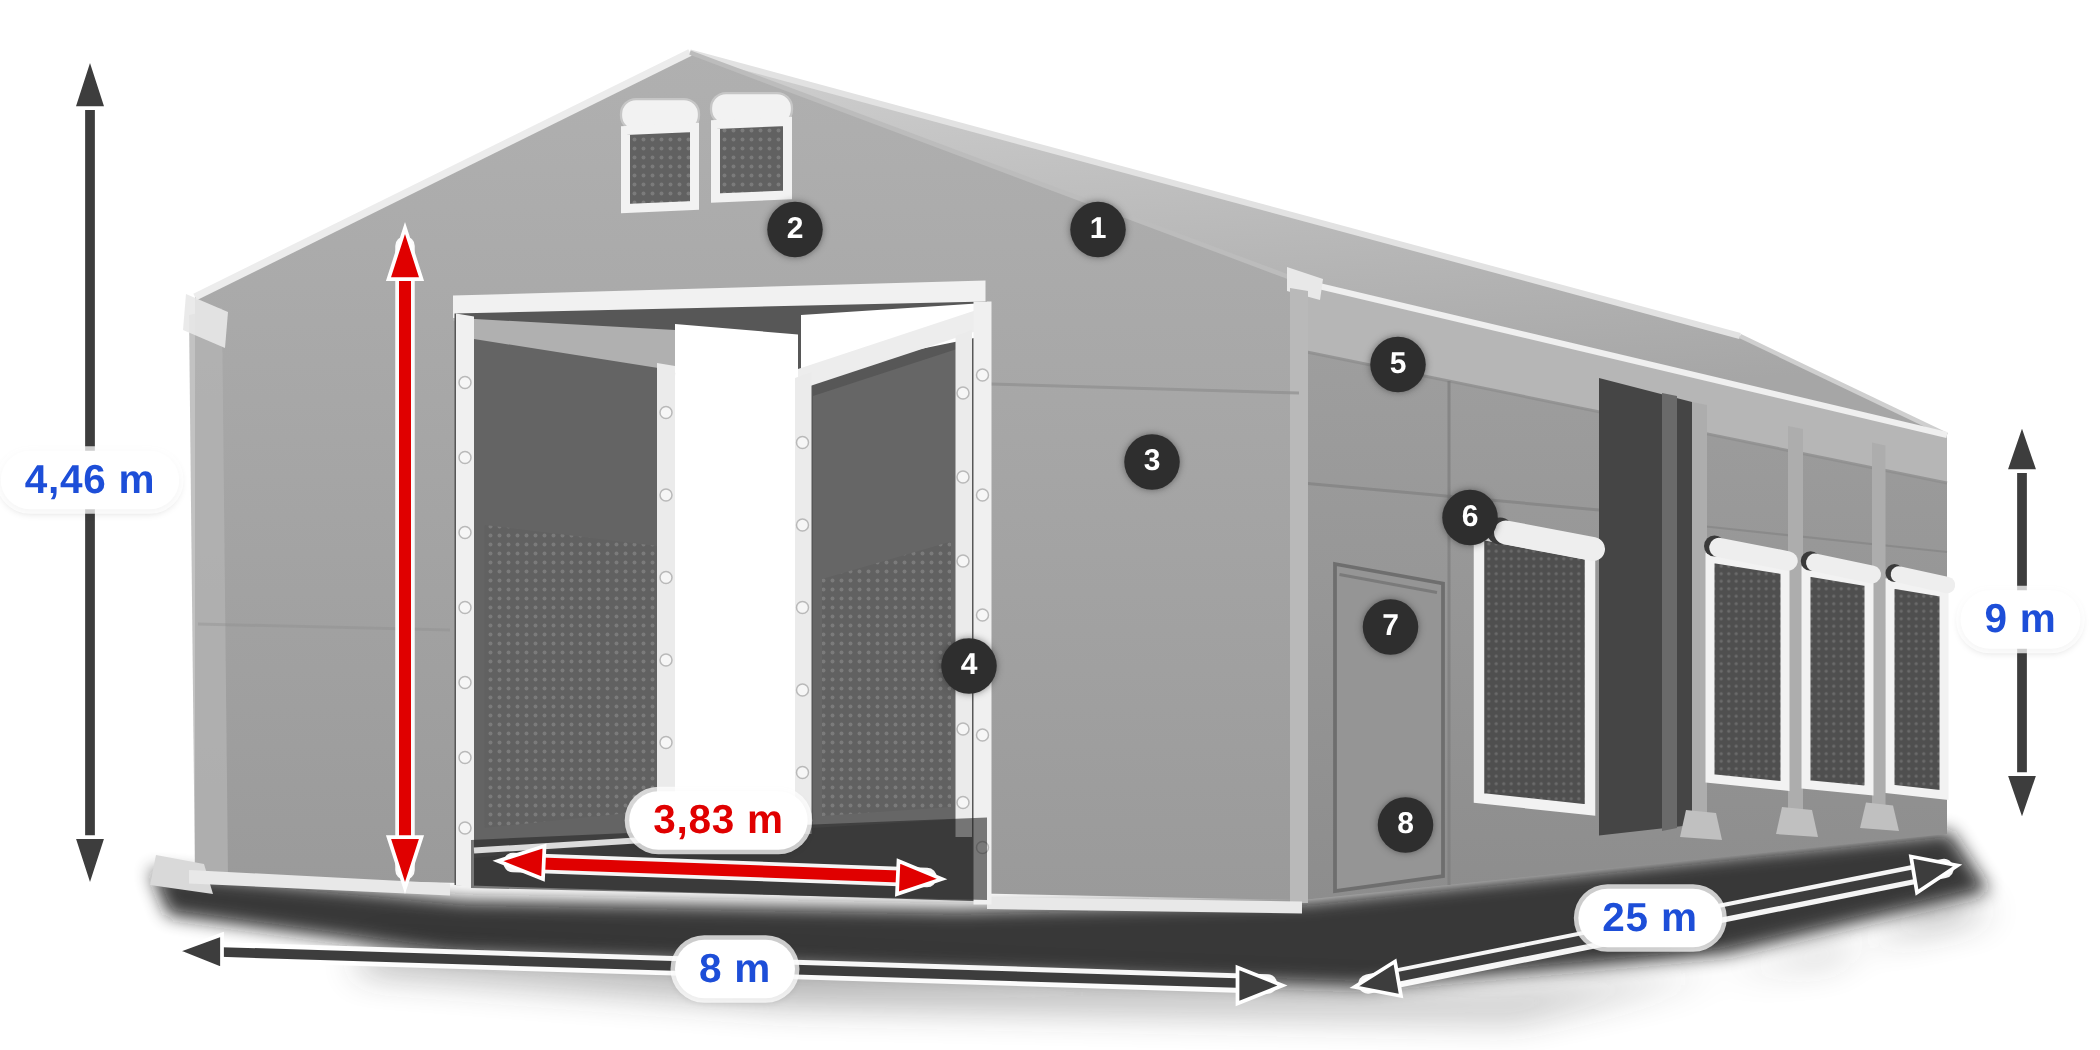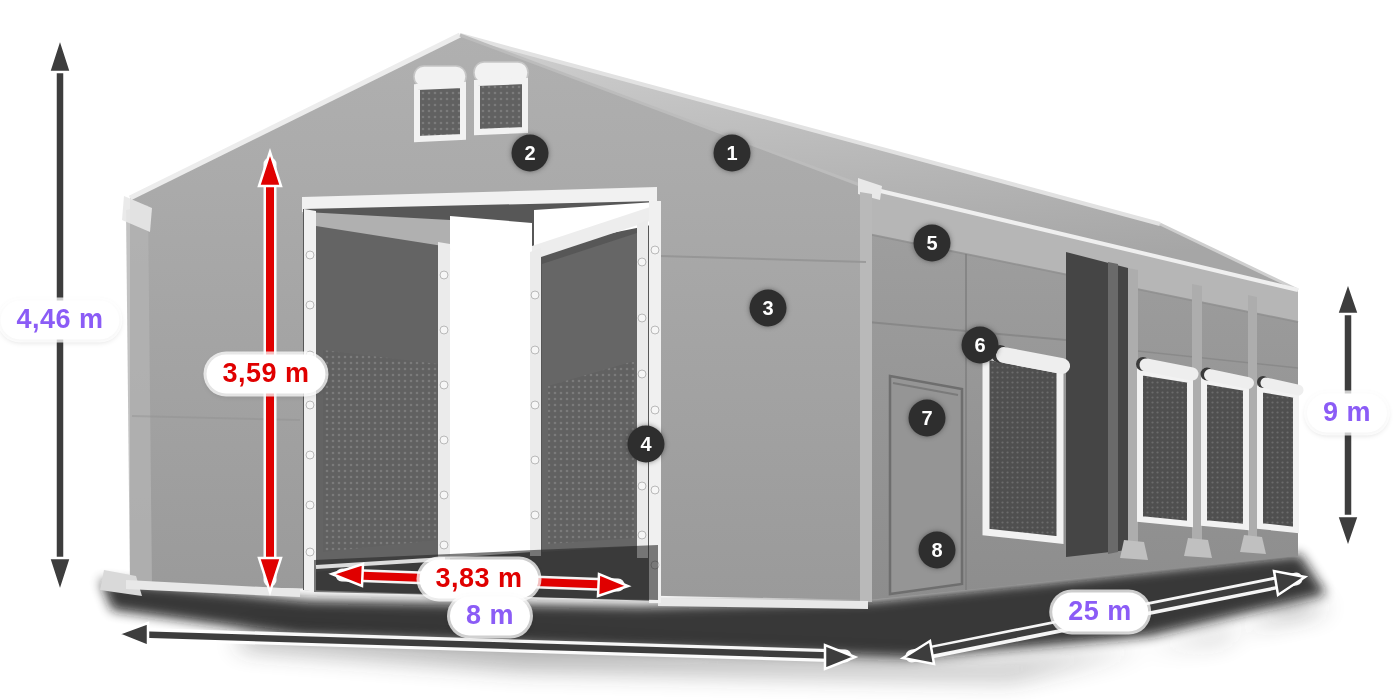--- a/index.html
+++ b/index.html
@@ -5,21 +5,21 @@
   html,body{margin:0;padding:0}
   body{
     width:1400px;height:700px;position:relative;overflow:hidden;
     background:#ffffff;font-family:"Liberation Sans",sans-serif;
   }
   .stage{position:absolute;inset:0;width:1400px;height:700px}
   .stage svg{position:absolute;left:0;top:0}
   .pill{
     position:absolute;transform:translate(-50%,-50%);
     background:#ffffff;border-radius:999px;padding:4px 16px;
-    font-weight:bold;font-size:27px;line-height:1.15;color:#8b5cf6;
+    font-weight:bold;font-size:27px;line-height:1.15;color:#1d4ed8;
     white-space:nowrap;letter-spacing:.5px;
     box-shadow:0 0 0 3px rgba(255,255,255,.75),0 2px 6px rgba(0,0,0,.18);
     z-index:30;
   }
   .pill.red{color:#e00000}
   .marker{
     position:absolute;transform:translate(-50%,-50%);
     width:37px;height:37px;border-radius:50%;
     background:#2e2e2e;color:#ffffff;font-weight:bold;font-size:20px;
     display:flex;align-items:center;justify-content:center;
@@ -252,23 +252,22 @@
     <g>
       <line x1="1348" y1="295" x2="1348" y2="535" class="casing"></line>
       <line x1="1348" y1="308" x2="1348" y2="520" class="shaft" stroke="#3d3d3d"></line>
       <polygon points="1348,282 1337,314 1359,314" class="head" fill="#3d3d3d"></polygon>
       <polygon points="1348,548 1337,516 1359,516" class="head" fill="#3d3d3d"></polygon>
     </g>
   </g>
 </svg>
 
 <div class="pill" style="left:60px;top:320px">4,46 m</div>
-<div class="pill red" style="left:266px;top:374px">3,59 m</div>
-<div class="pill red" style="left:479px;top:579px">3,83 m</div>
-<div class="pill" style="left:490px;top:616px">8 m</div>
+<div class="pill red" style="left:479px;top:547px">3,83 m</div>
+<div class="pill" style="left:490px;top:646px">8 m</div>
 <div class="pill" style="left:1100px;top:612px">25 m</div>
 <div class="pill" style="left:1347px;top:413px">9 m</div>
 
 <div class="marker" style="left:732px;top:153px">1</div>
 <div class="marker" style="left:530px;top:153px">2</div>
 <div class="marker" style="left:768px;top:308px">3</div>
 <div class="marker" style="left:646px;top:444px">4</div>
 <div class="marker" style="left:932px;top:243px">5</div>
 <div class="marker" style="left:980px;top:345px">6</div>
 <div class="marker" style="left:927px;top:418px">7</div>

